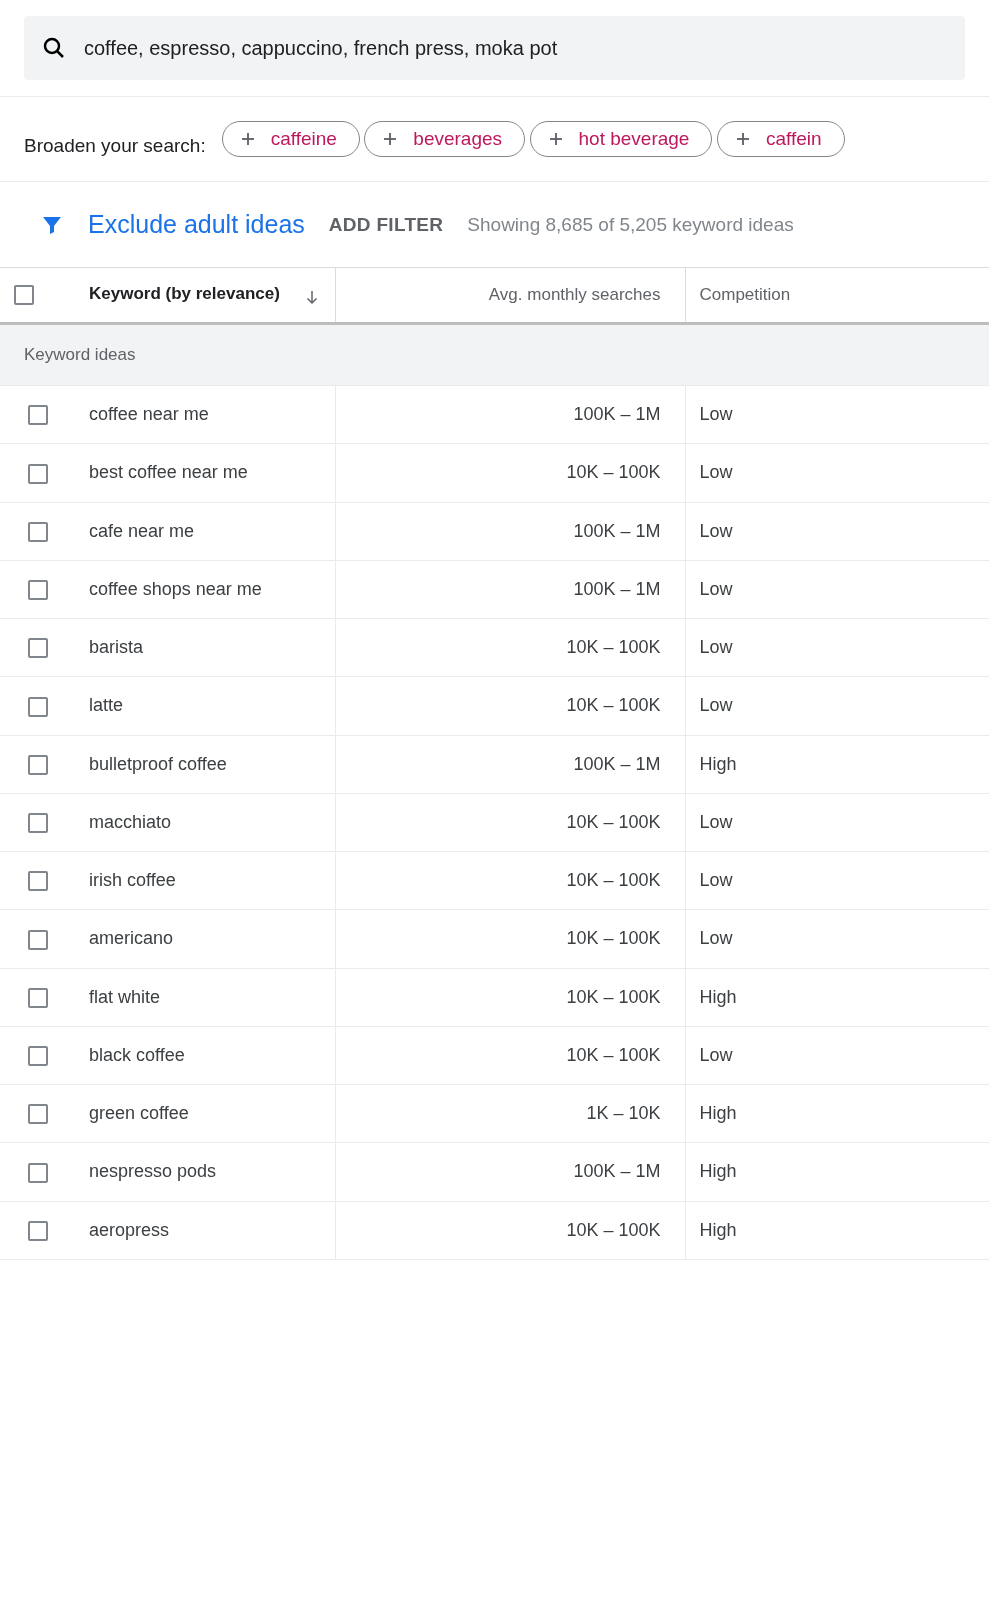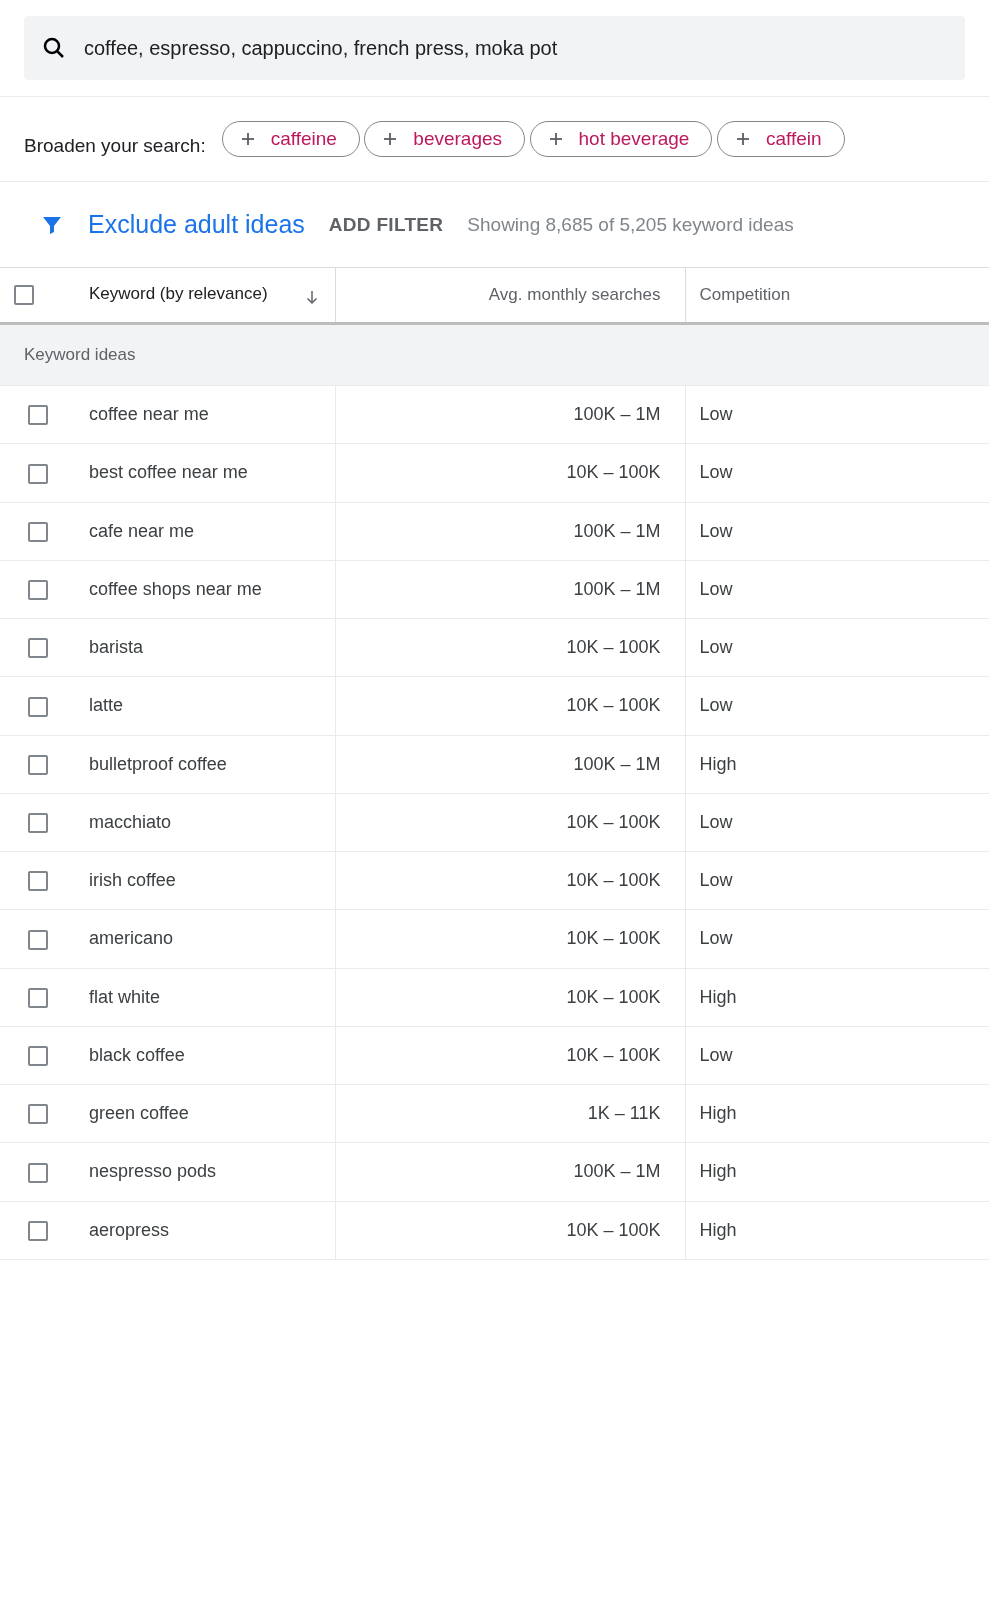--- a/index.html
+++ b/index.html
@@ -62,21 +62,21 @@
     text-align: left;
     font-size: 17px;
     font-weight: 400;
     color: #5f6368;
     padding: 16px 14px;
     border-top: 1px solid #dadce0;
     border-bottom: 3px solid #bdbdbd;
     background: #fff;
   }
   .kw-table thead th.col-sel { width: 75px; }
-  .kw-table thead th.col-kw { width: 260px; font-weight: 400; color: #202124; }
+  .kw-table thead th.col-kw { width: 260px; font-weight: 700; color: #202124; }
   .kw-table thead th.col-searches { width: 350px; text-align: right; padding-right: 24px; border-left: 1px solid #dadce0; }
   .kw-table thead th.col-comp { border-left: 1px solid #dadce0; }
   .kw-table thead th .sort-icon { float: right; width: 18px; height: 18px; color: #5f6368; margin-top: 4px; }
 
   .section-header-row td {
     background: #f1f3f4;
     font-size: 17px;
     color: #5f6368;
     padding: 20px 24px;
     border-bottom: 1px solid #e8eaed;
@@ -266,21 +266,21 @@
       </tr>
       <tr class="data-row">
         <td class="col-sel"><span class="checkbox"></span></td>
         <td class="col-kw">black coffee</td>
         <td class="col-searches">10K – 100K</td>
         <td class="col-comp">Low</td>
       </tr>
       <tr class="data-row">
         <td class="col-sel"><span class="checkbox"></span></td>
         <td class="col-kw">green coffee</td>
-        <td class="col-searches">1K – 11K</td>
+        <td class="col-searches">1K – 10K</td>
         <td class="col-comp">High</td>
       </tr>
       <tr class="data-row">
         <td class="col-sel"><span class="checkbox"></span></td>
         <td class="col-kw">nespresso pods</td>
         <td class="col-searches">100K – 1M</td>
         <td class="col-comp">High</td>
       </tr>
       <tr class="data-row">
         <td class="col-sel"><span class="checkbox"></span></td>

